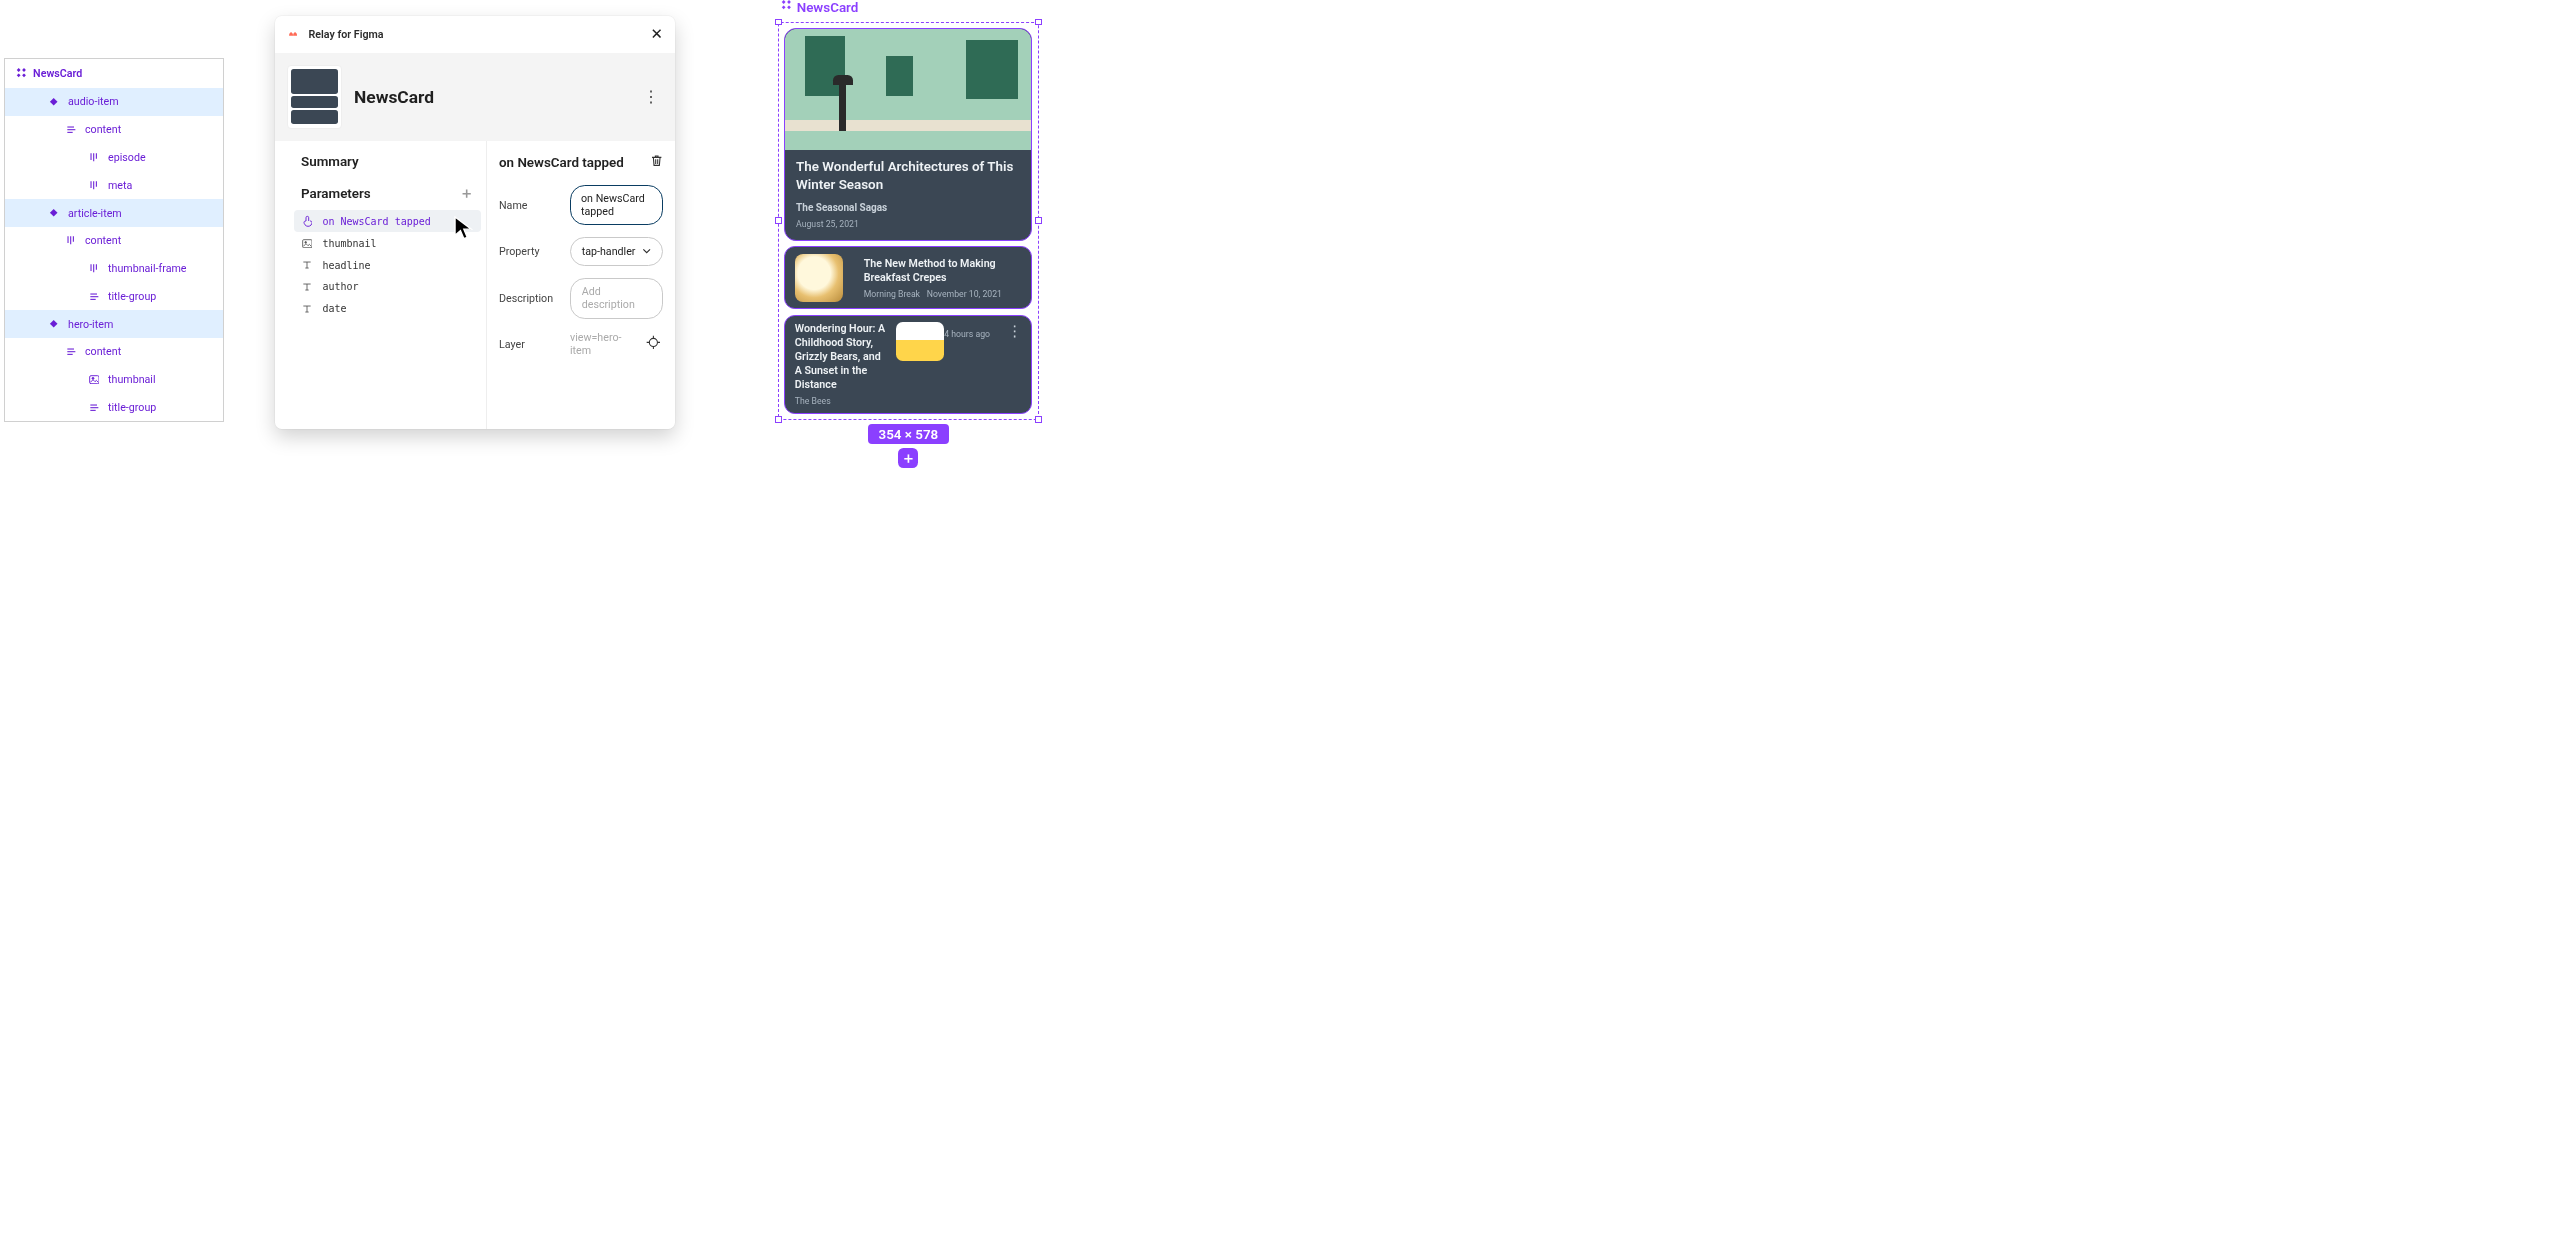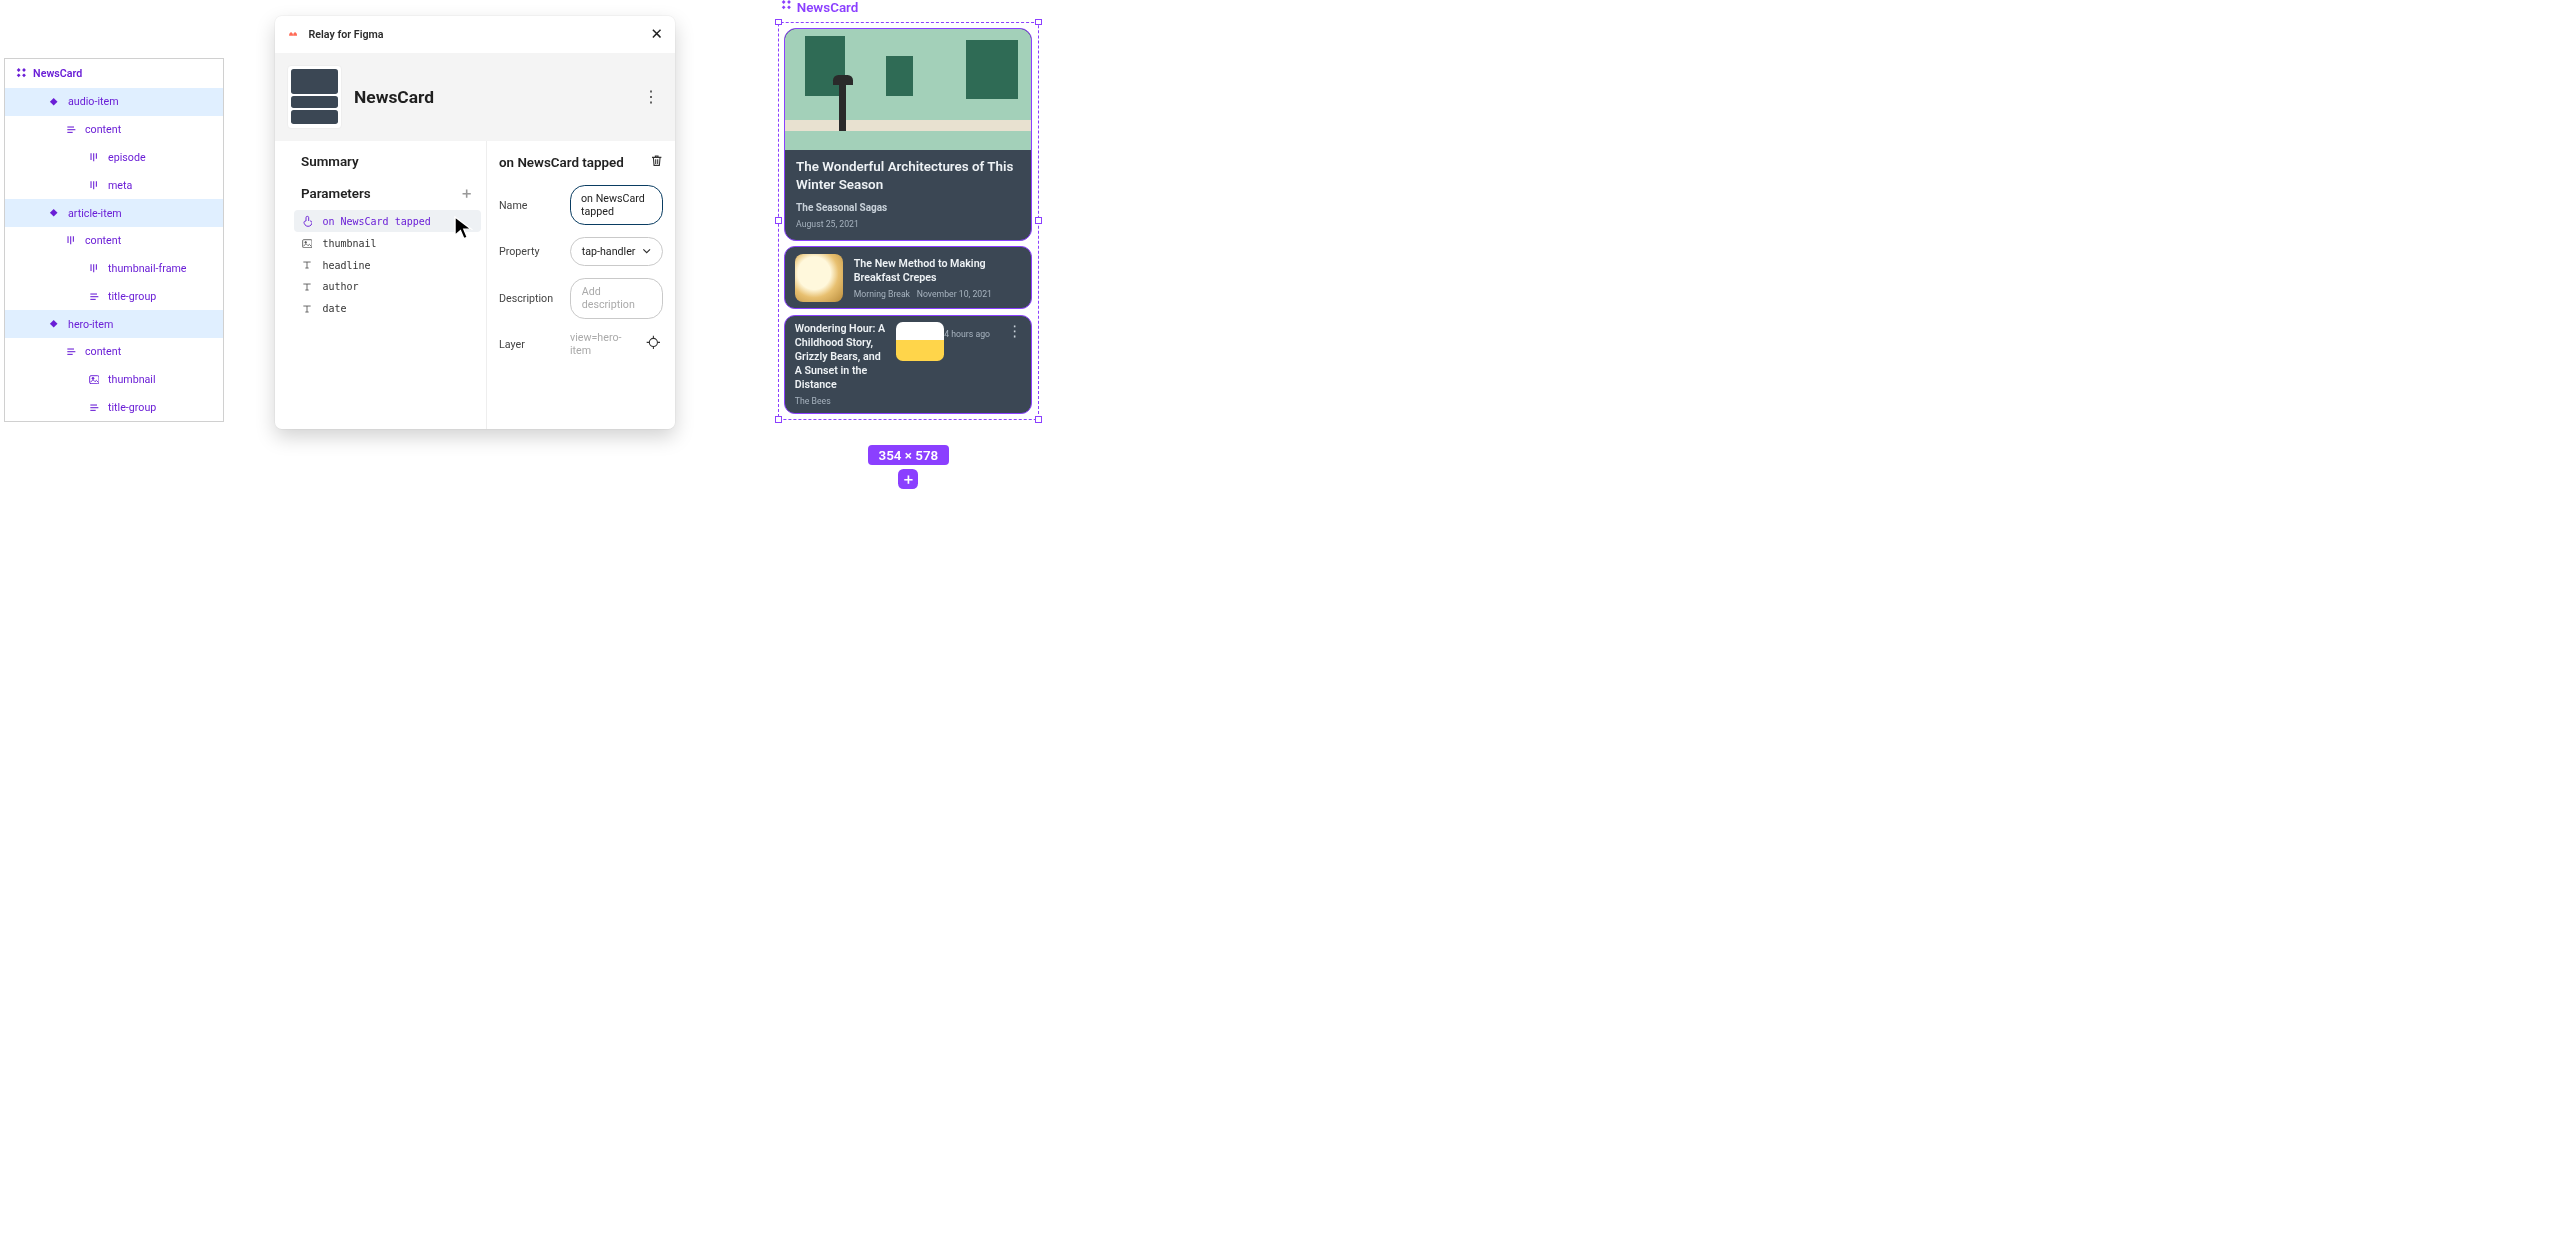--- a/index.html
+++ b/index.html
@@ -169,21 +169,21 @@
   .ml{left:-4px;top:calc(50% - 3.4px);} .mr{right:-4px;top:calc(50% - 3.4px);}
 
   .newscard {
     width: 248px;
     display: flex;
     flex-direction: column;
     gap: 5.4px;
     position: relative;
   }
   .dims-badge {
-    margin-top: 25px;
+    margin-top: 4px;
     background: #8b3fff;
     color: #fff;
     font-size: 13.4px;
     font-weight: 600;
     border-radius: 4px;
     padding: 2.7px 10.7px;
     align-self: center;
   }
   .add-btn {
     margin-top: 4px;
@@ -225,21 +225,21 @@
   .nc-card .nc-body { padding: 8px 10.7px 10.7px; }
   .nc-card h3 { font-size: 13.4px; font-weight: 600; line-height: 1.3; margin-bottom: 9px; }
   .nc-card .sub { font-size: 10px; color: #c9d2da; margin-bottom: 6px; font-weight: bold; }
   .nc-card .date { font-size: 8.7px; color: #a7b3bf; }
 
   .nc-row {
     background: #3b4754;
     border-radius: 10.7px;
     display: flex;
     align-items: center;
-    gap: 11px;
+    gap: 21px;
     padding: 6.7px 9.4px;
     border: 0.7px solid #8b3fff;
   }
   .nc-row .thumb {
     width: 48px; height: 48px; border-radius: 8px; flex: none;
     background: radial-gradient(circle at 40% 40%, #fff8dc 0 40%, #e8c070 60%, #b88b3a 100%);
   }
   .nc-row .text { flex: 1; color: #eef2f5; }
   .nc-row .text h4 { font-size: 10.7px; font-weight: 600; line-height: 1.3; margin-bottom: 4px; }
   .nc-row .meta { font-size: 8.7px; color: #a7b3bf; display:flex; gap:6.7px; }

